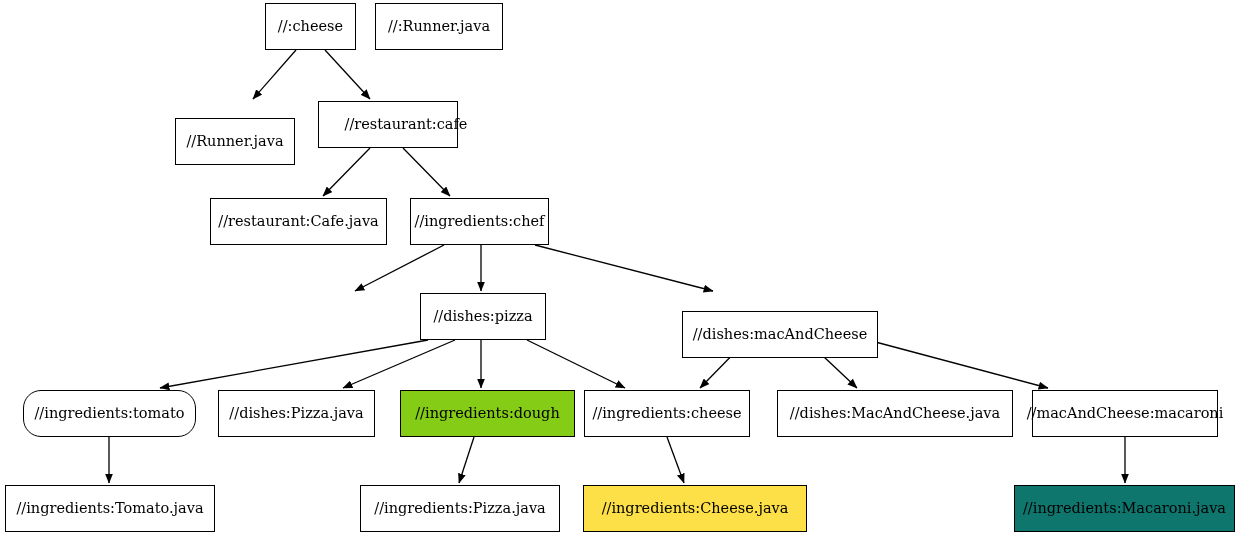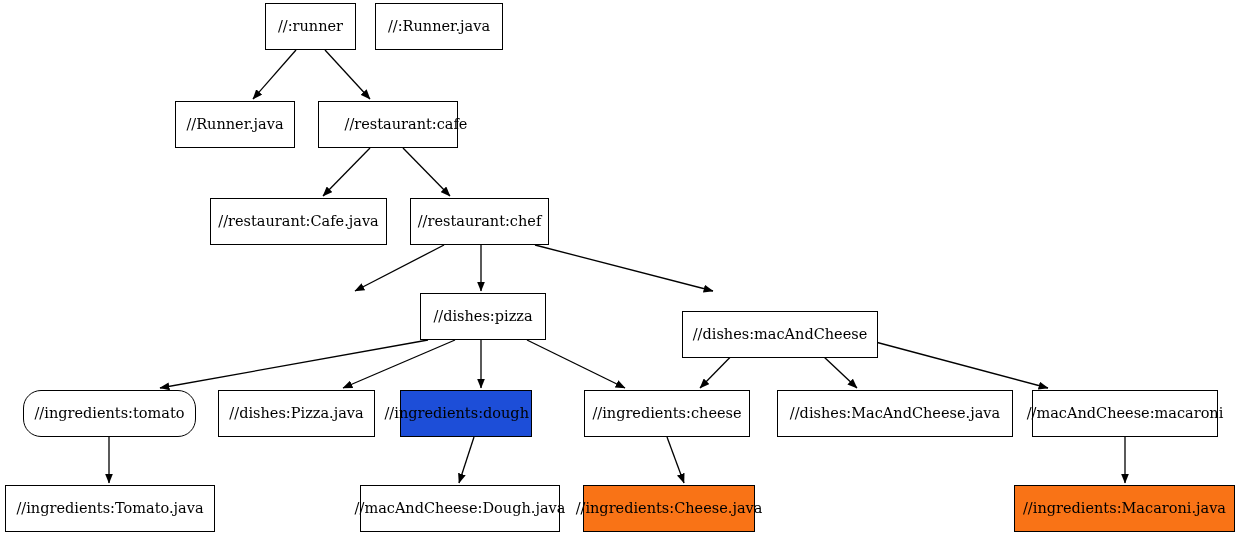--- a/index.html
+++ b/index.html
@@ -79,68 +79,68 @@
         <line x1="868" y1="340" x2="1048" y2="388" stroke="#000000" stroke-width="1.3" marker-end="url(#arrowhead)"></line>
         <line x1="109" y1="437" x2="109" y2="483" stroke="#000000" stroke-width="1.3" marker-end="url(#arrowhead)"></line>
         <line x1="474" y1="437" x2="459" y2="483" stroke="#000000" stroke-width="1.3" marker-end="url(#arrowhead)"></line>
         <line x1="667" y1="437" x2="684" y2="483" stroke="#000000" stroke-width="1.3" marker-end="url(#arrowhead)"></line>
         <line x1="1125" y1="437" x2="1125" y2="483" stroke="#000000" stroke-width="1.3" marker-end="url(#arrowhead)"></line>
       </g>
   </svg>
 
   <div id="node-layer">
       <div class="graph-node" style="left: 265px; top: 3px; width: 91px; height: 47px; border-color: rgb(0, 0, 0); background: rgb(255, 255, 255); color: rgb(0, 0, 0);">
-        <span class="node-label">//:runner</span>
+        <span class="node-label">//:cheese</span>
       </div>
       <div class="graph-node" style="left: 375px; top: 3px; width: 128px; height: 47px; border-color: rgb(0, 0, 0); background: rgb(255, 255, 255); color: rgb(0, 0, 0);">
         <span class="node-label">//:Runner.java</span>
       </div>
-      <div class="graph-node" style="left: 175px; top: 101px; width: 120px; height: 47px; border-color: rgb(0, 0, 0); background: rgb(255, 255, 255); color: rgb(0, 0, 0);">
+      <div class="graph-node" style="left: 175px; top: 118px; width: 120px; height: 47px; border-color: rgb(0, 0, 0); background: rgb(255, 255, 255); color: rgb(0, 0, 0);">
         <span class="node-label">//Runner.java</span>
       </div>
       <div class="graph-node" style="left: 318px; top: 101px; width: 140px; height: 47px; border-color: rgb(0, 0, 0); background: rgb(255, 255, 255); color: rgb(0, 0, 0); padding-left: 36px;">
         <span class="node-label">//restaurant:cafe</span>
       </div>
       <div class="graph-node" style="left: 210px; top: 198px; width: 177px; height: 47px; border-color: rgb(0, 0, 0); background: rgb(255, 255, 255); color: rgb(0, 0, 0);">
         <span class="node-label">//restaurant:Cafe.java</span>
       </div>
       <div class="graph-node" style="left: 410px; top: 198px; width: 139px; height: 47px; border-color: rgb(0, 0, 0); background: rgb(255, 255, 255); color: rgb(0, 0, 0);">
-        <span class="node-label">//restaurant:chef</span>
+        <span class="node-label">//ingredients:chef</span>
       </div>
       <div class="graph-node" style="left: 420px; top: 293px; width: 126px; height: 47px; border-color: rgb(0, 0, 0); background: rgb(255, 255, 255); color: rgb(0, 0, 0);">
         <span class="node-label">//dishes:pizza</span>
       </div>
       <div class="graph-node" style="left: 682px; top: 311px; width: 196px; height: 47px; border-color: rgb(0, 0, 0); background: rgb(255, 255, 255); color: rgb(0, 0, 0);">
         <span class="node-label">//dishes:macAndCheese</span>
       </div>
       <div class="graph-node" style="left: 23px; top: 390px; width: 173px; height: 47px; border-color: rgb(0, 0, 0); background: rgb(255, 255, 255); color: rgb(0, 0, 0); border-radius: 18px;">
         <span class="node-label">//ingredients:tomato</span>
       </div>
       <div class="graph-node" style="left: 218px; top: 390px; width: 157px; height: 47px; border-color: rgb(0, 0, 0); background: rgb(255, 255, 255); color: rgb(0, 0, 0);">
         <span class="node-label">//dishes:Pizza.java</span>
       </div>
-      <div class="graph-node" style="left: 400px; top: 390px; width: 132px; height: 47px; border-color: rgb(0, 0, 0); background: #1d4ed8; color: rgb(0, 0, 0); justify-content: flex-end;">
+      <div class="graph-node" style="left: 400px; top: 390px; width: 175px; height: 47px; border-color: rgb(0, 0, 0); background: #84cc16; color: rgb(0, 0, 0);">
         <span class="node-label">//ingredients:dough</span>
       </div>
       <div class="graph-node" style="left: 584px; top: 390px; width: 166px; height: 47px; border-color: rgb(0, 0, 0); background: rgb(255, 255, 255); color: rgb(0, 0, 0);">
         <span class="node-label">//ingredients:cheese</span>
       </div>
       <div class="graph-node" style="left: 777px; top: 390px; width: 236px; height: 47px; border-color: rgb(0, 0, 0); background: rgb(255, 255, 255); color: rgb(0, 0, 0);">
         <span class="node-label">//dishes:MacAndCheese.java</span>
       </div>
       <div class="graph-node" style="left: 1032px; top: 390px; width: 186px; height: 47px; border-color: rgb(0, 0, 0); background: rgb(255, 255, 255); color: rgb(0, 0, 0);">
         <span class="node-label">//macAndCheese:macaroni</span>
       </div>
       <div class="graph-node" style="left: 5px; top: 485px; width: 210px; height: 47px; border-color: rgb(0, 0, 0); background: rgb(255, 255, 255); color: rgb(0, 0, 0);">
         <span class="node-label">//ingredients:Tomato.java</span>
       </div>
       <div class="graph-node" style="left: 360px; top: 485px; width: 200px; height: 47px; border-color: rgb(0, 0, 0); background: rgb(255, 255, 255); color: rgb(0, 0, 0);">
-        <span class="node-label">//macAndCheese:Dough.java</span>
+        <span class="node-label">//ingredients:Pizza.java</span>
       </div>
-      <div class="graph-node" style="left: 583px; top: 485px; width: 172px; height: 47px; border-color: rgb(0, 0, 0); background: #f97316; color: rgb(0, 0, 0); text-align: right;">
+      <div class="graph-node" style="left: 583px; top: 485px; width: 224px; height: 47px; border-color: rgb(0, 0, 0); background: #fde047; color: rgb(0, 0, 0); text-align: right;">
         <span class="node-label">//ingredients:Cheese.java</span>
       </div>
-      <div class="graph-node" style="left: 1014px; top: 485px; width: 221px; height: 47px; border-color: rgb(0, 0, 0); background: #f97316; color: rgb(0, 0, 0);">
+      <div class="graph-node" style="left: 1014px; top: 485px; width: 221px; height: 47px; border-color: rgb(0, 0, 0); background: #0f766e; color: rgb(0, 0, 0);">
         <span class="node-label">//ingredients:Macaroni.java</span>
       </div>
     </div>
 
 </div>
 
 </body></html>

